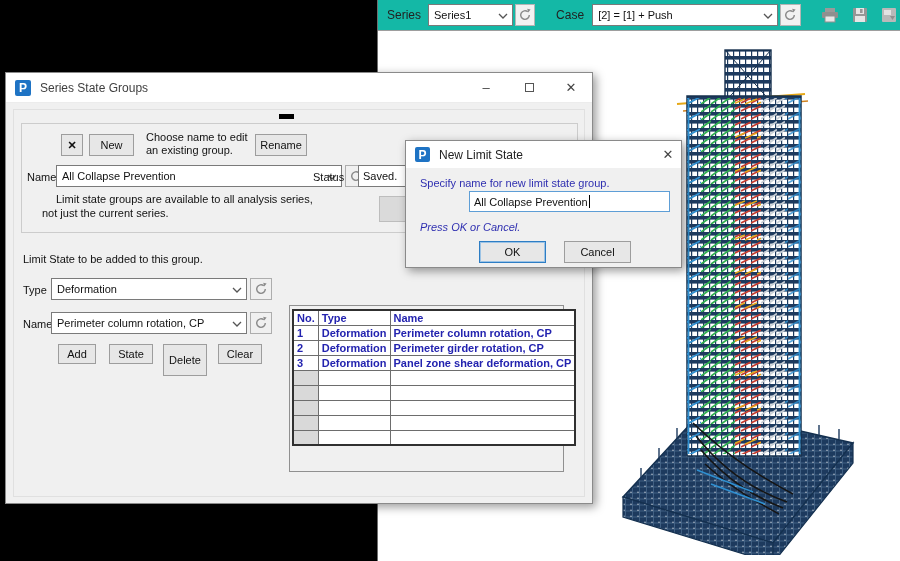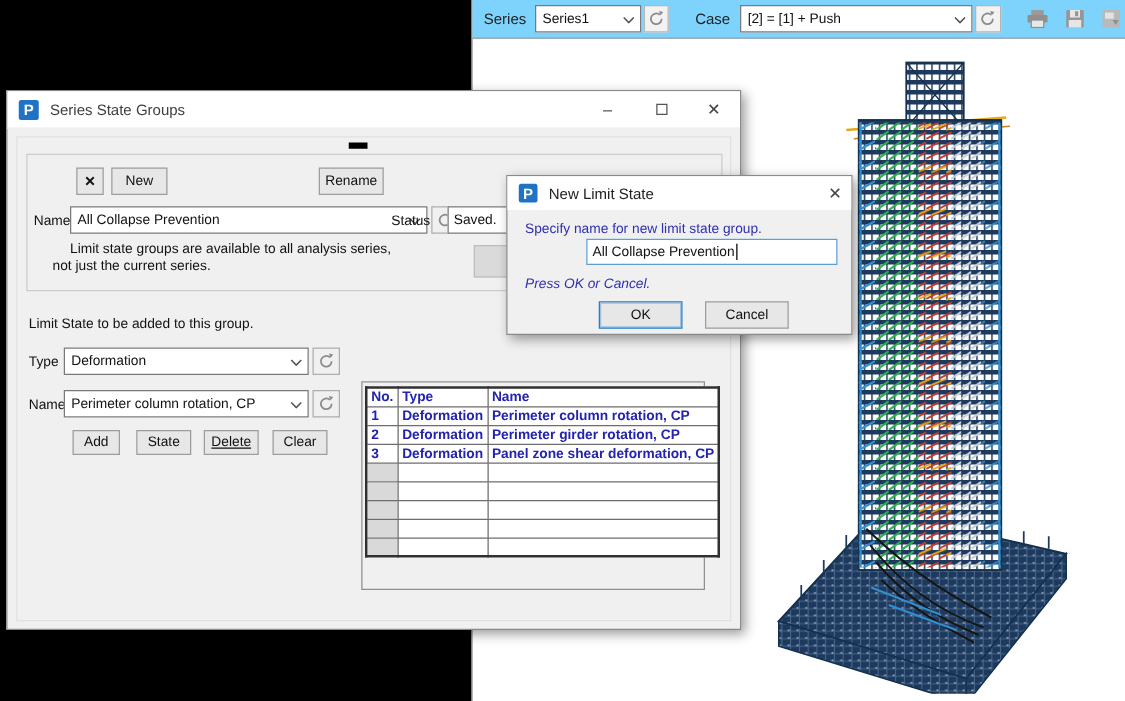--- a/index.html
+++ b/index.html
@@ -1,21 +1,21 @@
 <!DOCTYPE html>
 <html><head>
 <meta charset="utf-8">
 <style>
   html,body{margin:0;padding:0;background:#000;}
   *{box-sizing:border-box;font-family:"Liberation Sans",sans-serif;}
   #stage{position:relative;width:900px;height:561px;overflow:hidden;background:#000;}
 
   
   #viewport{position:absolute;left:377px;top:0;width:523px;height:561px;background:#fff;border-left:1px solid #6e6e6e;}
-  #toolbar{position:absolute;left:0;top:0;width:523px;height:31px;background:#7dd3fc;border-bottom:1px solid #9e9e9e;display:flex;align-items:center;font-size:12px;color:#222;}
+  #toolbar{position:absolute;left:0;top:0;width:523px;height:31px;background:#14b8a6;border-bottom:1px solid #9e9e9e;display:flex;align-items:center;font-size:12px;color:#222;}
   .tb-label{margin-left:9px;}
   .combo{position:relative;background:#fff;border:1px solid #7a7a7a;height:22px;font-size:11px;color:#111;display:flex;align-items:center;padding:0 18px 0 5px;white-space:nowrap;overflow:hidden;}
   .combo .chev{position:absolute;right:4px;top:8px;}
   .btn-sq{width:21px;height:22px;background:#f2f2f2;border:1px solid #b5b5b5;display:flex;align-items:center;justify-content:center;margin-left:2px;}
   .iconbtn{width:24px;height:22px;display:flex;align-items:center;justify-content:center;margin-left:6px;}
 
   
   .dialog{position:absolute;background:#f0f0f0;border:1px solid #8a8a8a;box-shadow:3px 3px 9px rgba(0,0,0,.4);}
   .titlebar{position:absolute;left:0;top:0;right:0;height:30px;background:#fff;display:flex;align-items:center;}
   .plogo{width:16px;height:16px;background:#1e73c4;color:#fff;font-size:12px;font-weight:bold;display:flex;align-items:center;justify-content:center;border-radius:2px;margin-left:9px;}
@@ -215,20 +215,21 @@
     <div class="groupbox" style="left:15px;top:50px;width:557px;height:110px;"></div>
 
     <div class="dash" style="left:273px;top:41px;width:15px;height:5px;"></div>
 
     <div class="button" style="left:55px;top:61px;width:22px;height:22px;font-weight:bold;">
       <span>✕</span>
     </div>
     <div class="button" style="left:83px;top:61px;width:45px;height:22px;">
       <span>New</span>
     </div>
+    <div class="label" style="left:140px;top:58px;width:112px;line-height:13px;">Choose name to edit an existing group.</div>
     <div class="button" style="left:249px;top:61px;width:52px;height:22px;">
       <span>Rename</span>
     </div>
 
     <div class="label" style="left:21px;top:98px;">Name</div>
     <div class="combo" style="position:absolute;left:50px;top:92px;width:286px;">
       <span>All Collapse Prevention</span>
       <svg class="chev" width="10" height="6">
           <use href="#chev-sym"></use>
         </svg>
@@ -274,21 +275,21 @@
           <use href="#refresh-sym"></use>
         </svg>
     </div>
 
     <div class="button" style="left:52px;top:271px;width:38px;height:20px;">
       <span>Add</span>
     </div>
     <div class="button" style="left:103px;top:271px;width:44px;height:20px;">
       <span>State</span>
     </div>
-    <div class="button" style="left:157px;top:271px;width:44px;height:20px;text-decoration:underline;">
+    <div class="button" style="left:157px;top:271px;width:44px;height:32px;">
       <span>Delete</span>
     </div>
     <div class="button" style="left:212px;top:271px;width:44px;height:20px;">
       <span>Clear</span>
     </div>
 
 
     <div id="tablewrap">
       <table id="lstable">
         <thead>

